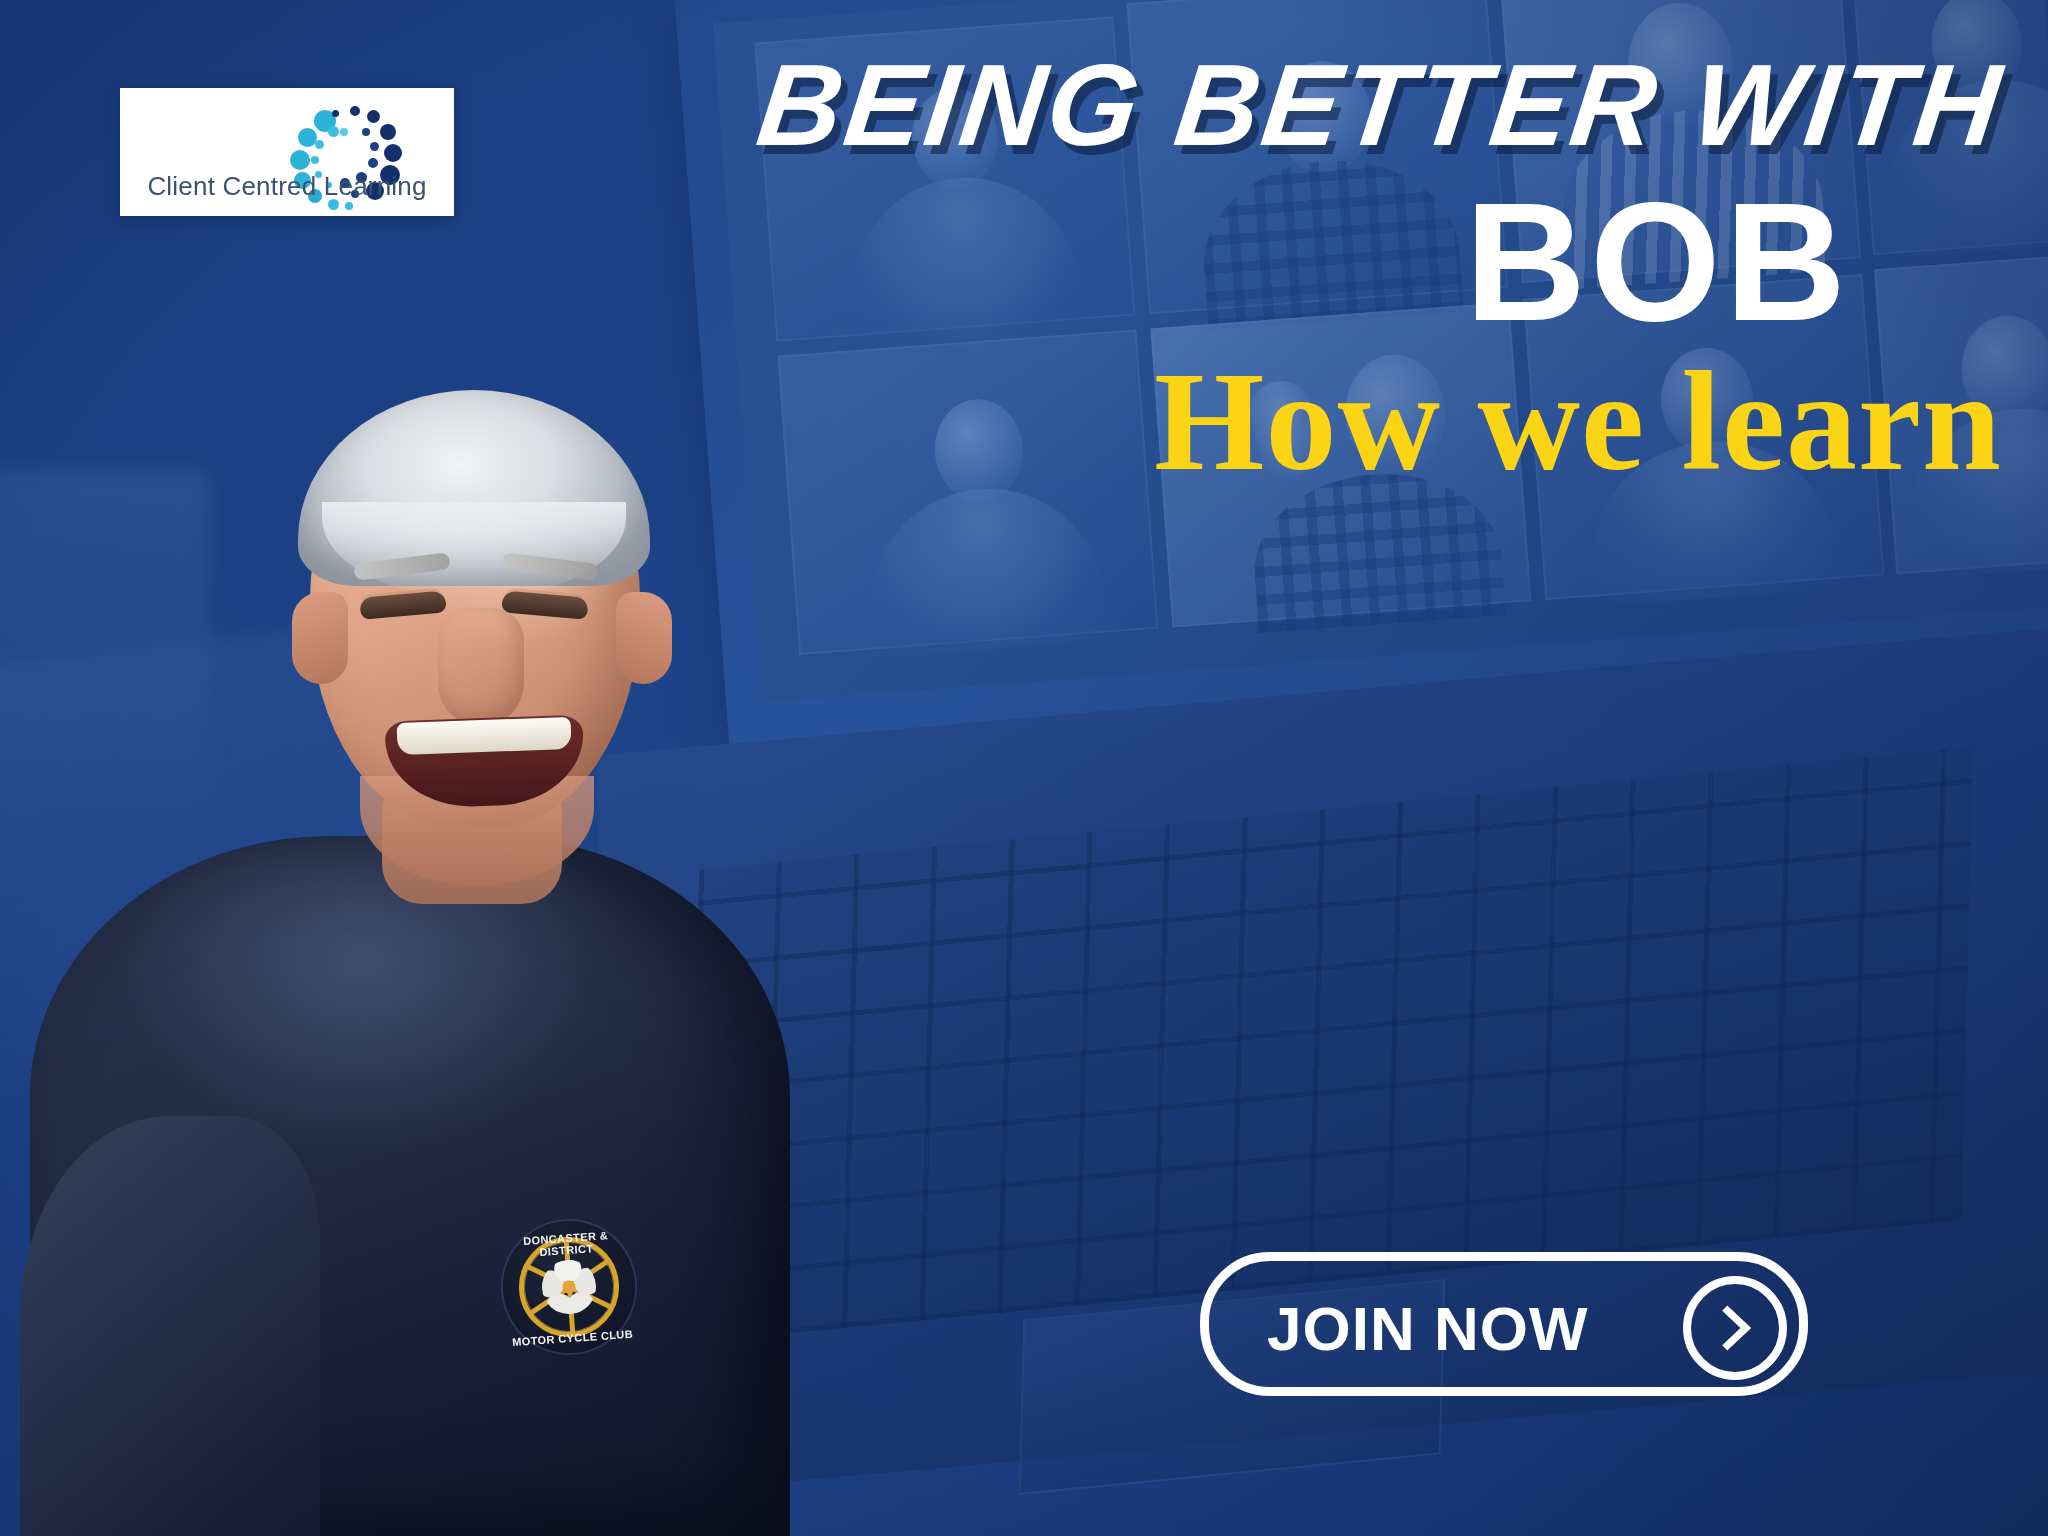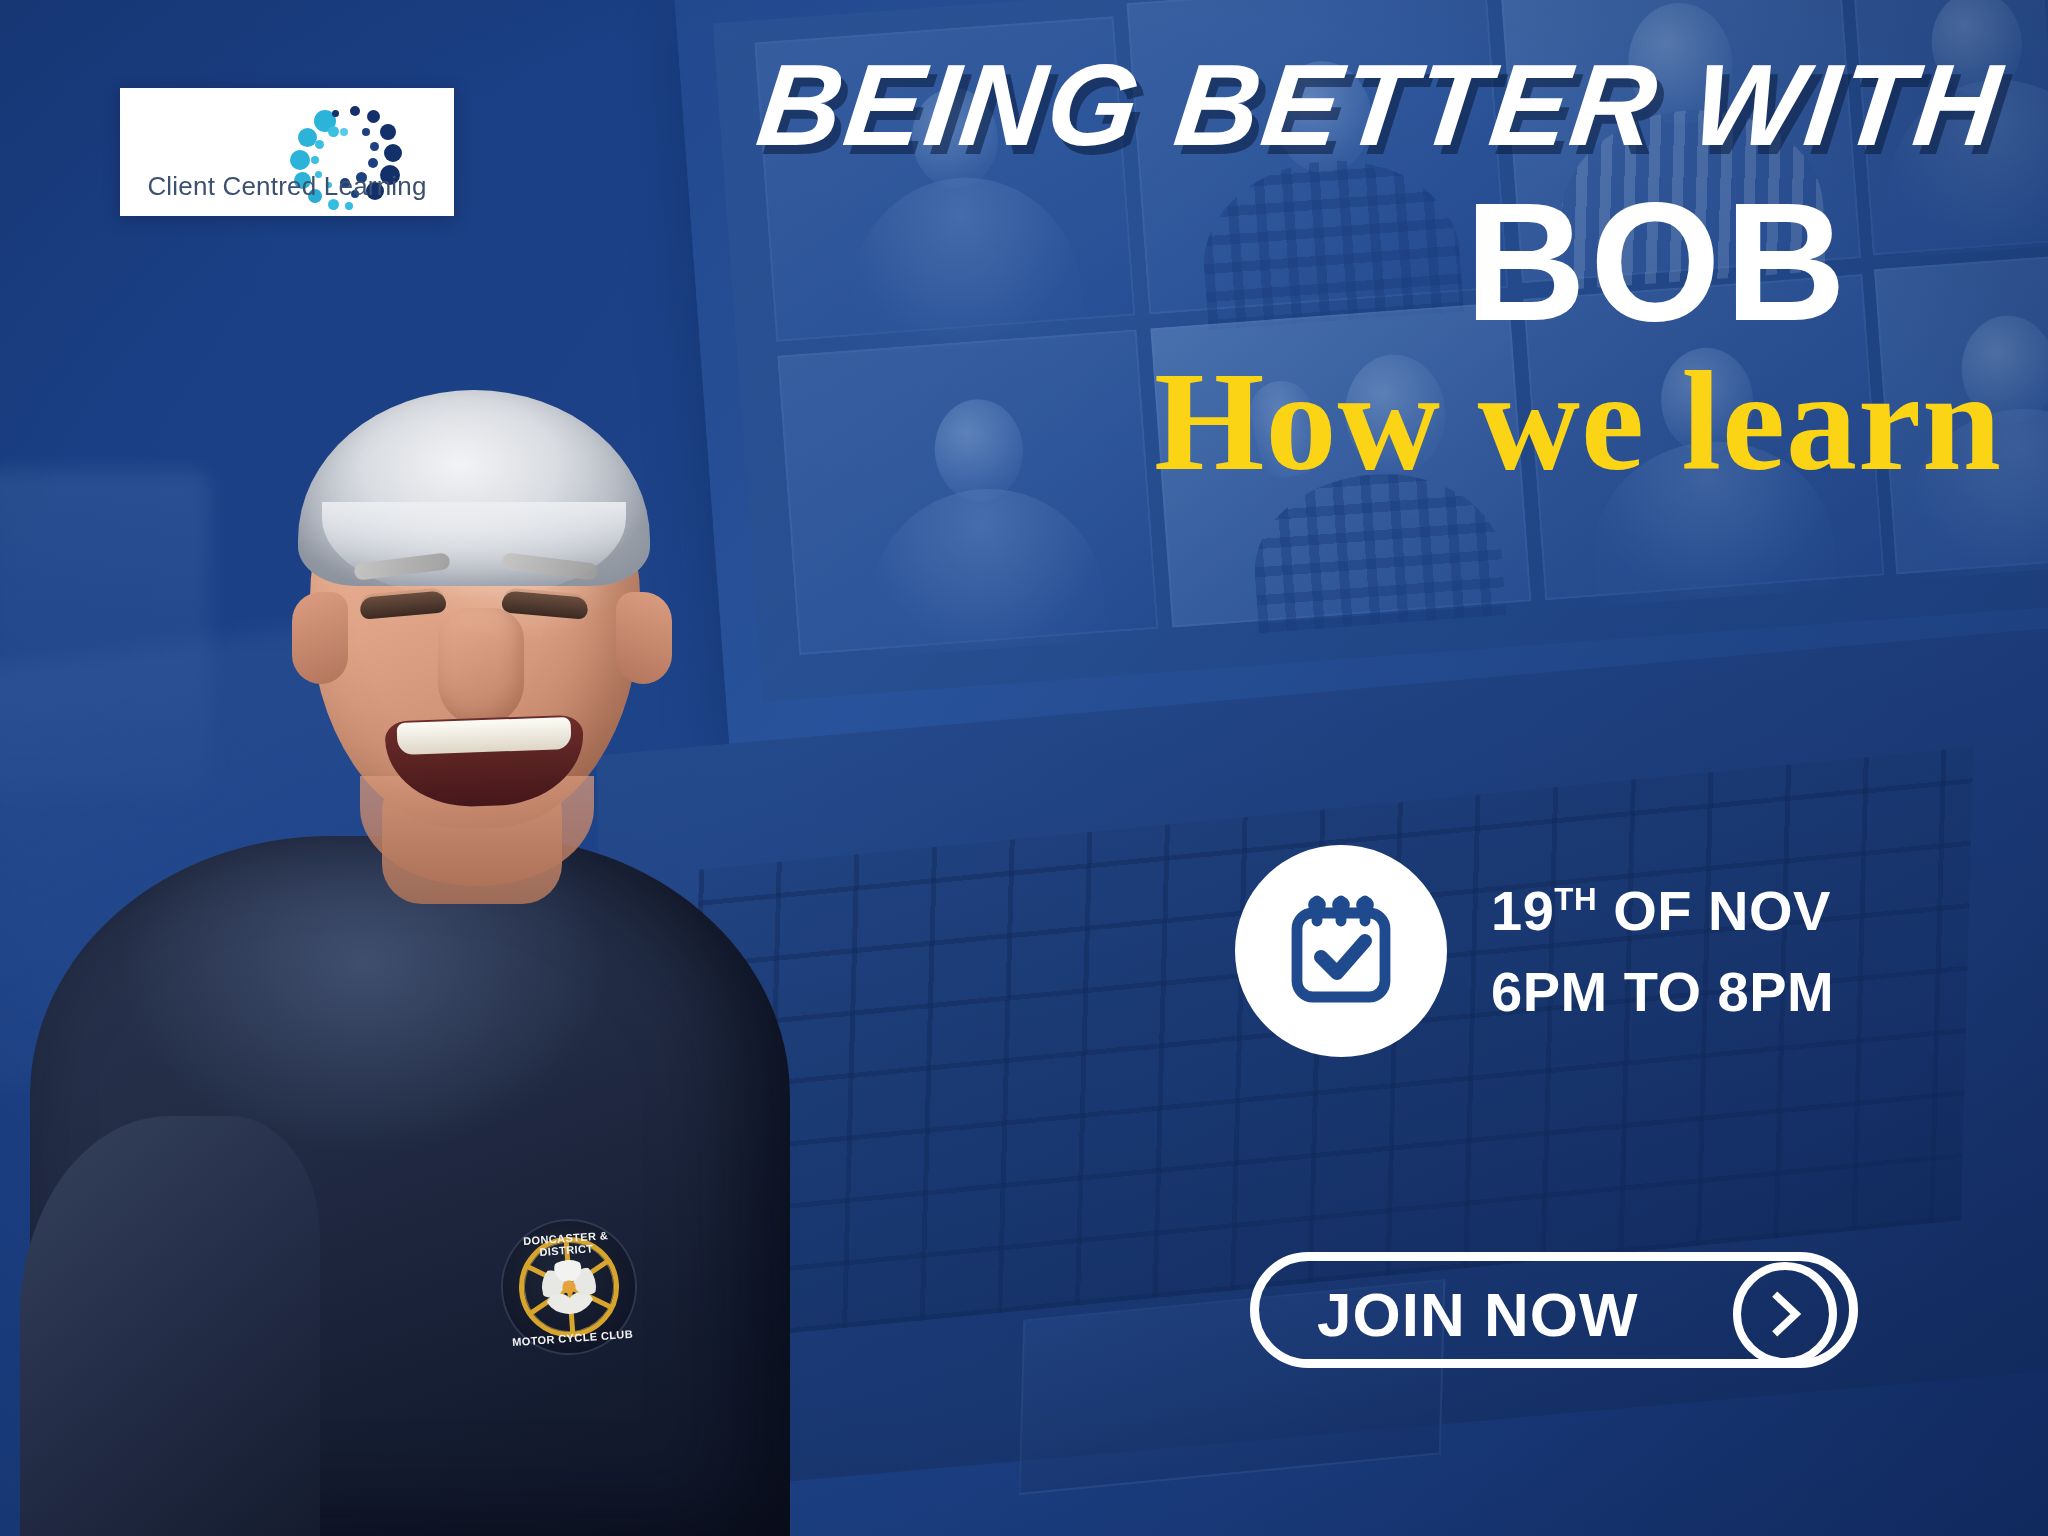--- a/index.html
+++ b/index.html
@@ -406,22 +406,22 @@
     font-size: 56px;
     line-height: 1.45;
     letter-spacing: .5px;
     white-space: nowrap;
   }
   .dt-text sup { font-size: 0.56em; vertical-align: super; }
 
   
   .cta {
     position: absolute;
-    left: 1250px; top: 1252px;
-    width: 608px; height: 116px;
+    left: 1200px; top: 1252px;
+    width: 608px; height: 144px;
     border: 9px solid #ffffff;
     border-radius: 70px;
     display: flex;
     align-items: center;
     justify-content: space-between;
     padding: 8px 12px 0 58px;
     box-sizing: border-box;
     cursor: pointer;
   }
   .cta-label {
@@ -561,42 +561,20 @@
     </div>
     <div class="logo-word">Client Centred Learning</div>
   </div>
 
   <div class="headline">
     <div class="line-1">BEING BETTER WITH</div>
     <div class="line-2">BOB</div>
     <div class="line-3">How we learn</div>
   </div>
 
-  <div class="datetime">
-    <div class="cal-circle">
-      <svg width="128" height="128" viewBox="0 0 64 64" aria-hidden="true">
-        <g fill="none" stroke="#1f4b8e" stroke-width="5.4" stroke-linecap="round" stroke-linejoin="round">
-          <rect x="10" y="13" width="44" height="42" rx="8"></rect>
-          <path d="M20 7 v10 M32 7 v10 M44 7 v10"></path>
-        </g>
-        <g fill="#1f4b8e">
-          <circle cx="20" cy="9" r="4.4"></circle>
-          <circle cx="32" cy="9" r="4.4"></circle>
-          <circle cx="44" cy="9" r="4.4"></circle>
-        </g>
-        <path d="M22 35 l8 8 l14 -16" fill="none" stroke="#1f4b8e" stroke-width="7" stroke-linecap="round" stroke-linejoin="round"></path>
-      </svg>
-    </div>
-    <div>
-      <div class="dt-text">
-        <span>19</span><sup>TH</sup><span> OF NOV</span>
-      </div>
-      <div class="dt-text">6PM TO 8PM</div>
-    </div>
-  </div>
 
   <div class="cta">
     <span class="cta-label">JOIN NOW</span>
     <span class="cta-arrow">
       <svg width="52" height="52" viewBox="0 0 24 24" aria-hidden="true">
         <path d="M8.5 4 L17 12 L8.5 20" fill="none" stroke="#ffffff" stroke-width="3.4" stroke-linecap="square" stroke-linejoin="miter"></path>
       </svg>
     </span>
   </div>
 

